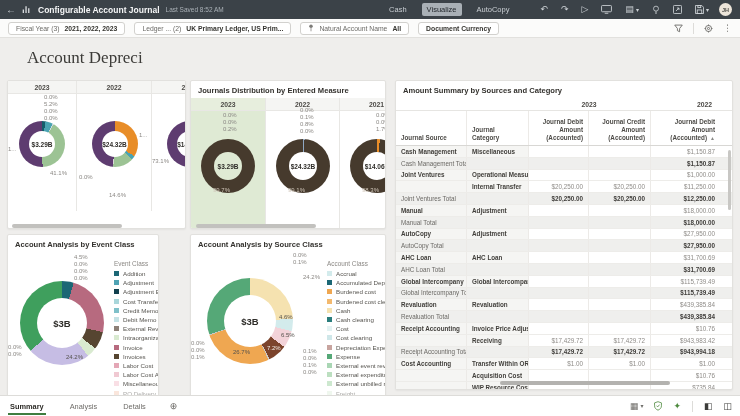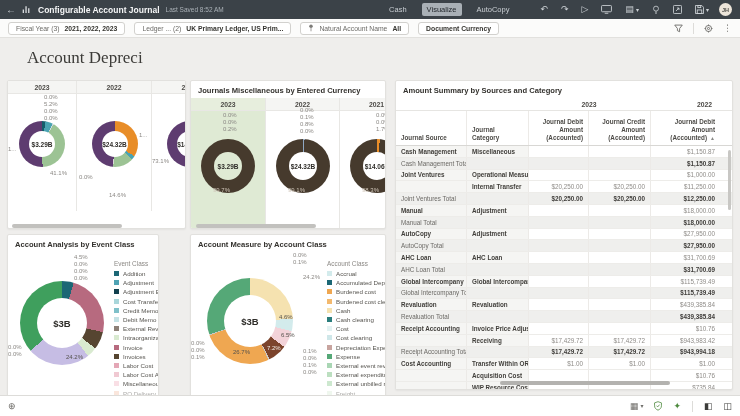--- a/index.html
+++ b/index.html
@@ -236,21 +236,21 @@
             </div>
           </div>
           <span class="plabel" style="left: 0px; top: 64px;">73.1%</span>
         </div>
       </div>
     </div>
   </div>
 <div class="hscroll" style="left:12px;top:224px;width:110px"></div>
 
 <div class="panel" style="left:190px;top:80px;width:196px;height:149px">
-    <div class="panel-title">Journals Miscellaneous by Entered Currency</div>
+    <div class="panel-title">Journals Distribution by Entered Measure</div>
     <div class="facets">
       <div class="facet sel" style="width: 74px;">
         <div class="facet-hd">2023</div>
         <div class="facet-body">
           <div class="donut" style="width: 54px; height: 54px; left: 10px; top: 28px; background: conic-gradient(rgb(159, 180, 186) 0%, rgb(159, 180, 186) 0.3%, rgb(70, 58, 45) 0.3%, rgb(70, 58, 45) 100%);">
             <div class="hole" style="left: 13px; top: 13px; width: 28px; height: 28px; background: rgb(223, 234, 212);">
               <div class="dcenter" style="font-size: 6.5px;">$3.29B</div>
             </div>
           </div>
           <span class="plabel" style="left: 32px; top: 1px;">0.0%</span>
@@ -360,21 +360,21 @@
         <span class="sw" style="background:#f9dfe5"></span>
         <span>Miscellaneous Cost</span>
       </div>
       <div class="legend-item" style="left: 106px; top: 137.6px; opacity: 0.5;">
         <span class="sw" style="background:#f5cdb9"></span>
         <span>PO Delivery Into Inve...</span>
       </div>
     </div>
   </div>
 <div class="panel" style="left:190px;top:234px;width:196px;height:164px">
-    <div class="panel-title">Account Measure by Account Class</div>
+    <div class="panel-title">Account Analysis by Source Class</div>
     <div class="bigwrap">
       <div class="donut" style="width: 86px; height: 86px; left: 16px; top: 26px; background: conic-gradient(rgb(245, 226, 176) 0%, rgb(245, 226, 176) 24.2%, rgb(211, 235, 236) 24.2%, rgb(211, 235, 236) 28.8%, rgb(243, 211, 217) 28.8%, rgb(243, 211, 217) 35.3%, rgb(124, 68, 44) 35.3%, rgb(124, 68, 44) 42.5%, rgb(204, 203, 200) 42.5%, rgb(204, 203, 200) 42.9%, rgb(239, 167, 81) 42.9%, rgb(239, 167, 81) 69.6%, rgb(201, 200, 197) 69.6%, rgb(201, 200, 197) 70%, rgb(85, 168, 119) 70%, rgb(85, 168, 119) 99.9%, rgb(159, 180, 186) 99.9%, rgb(159, 180, 186) 100%);">
         <div class="hole" style="left: 17px; top: 17px; width: 52px; height: 52px; background: rgb(255, 255, 255);">
           <div class="dcenter" style="font-size: 9.5px;">$3B</div>
         </div>
       </div>
       <span class="plabel" style="left: 102px; top: 0px;">0.0%</span>
       <span class="plabel" style="left: 102px; top: 7px;">0.1%</span>
       <span class="plabel" style="left: 112px; top: 22px;">24.2%</span>
       <span class="plabel" style="left: 88px; top: 62px; color: rgb(85, 82, 77);">4.6%</span>
@@ -619,20 +619,25 @@
         <div class="cell num" style="width: 60px;"></div>
         <div class="cell num" style="width: 62px;"></div>
         <div class="cell num" style="width: 70px;">$735.84</div>
       </div>
     </div>
   </div>
 <div class="hscroll" style="left:500px;top:381px;width:170px;background:#b3b2af"></div>
 <div class="vscroll" style="left:728px;top:150px;height:60px"></div>
 
 <div class="footer">
+  <div style="display:flex;align-items:center;" id="tabs">
+      <span class="tab active">Summary</span>
+      <span class="tab">Analysis</span>
+      <span class="tab">Details</span>
+    </div>
   <span class="tab-add">⊕</span>
   <div class="foot-icons" id="foot-icons">
       <span class="icon-btn">▦<span class="caret">▾</span></span>
       <span class="icon-btn green">
         <svg viewBox="0 0 10 12" width="8" height="10">
           <path d="M5 .6l4.3 1.5v3.7c0 2.8-1.9 4.4-4.3 5.4C2.6 10.2.7 8.6.7 5.8V2.1z" fill="none" stroke="currentColor" stroke-width="1"></path>
           <path d="M3.1 5.6l1.5 1.5 2.4-2.8" fill="none" stroke="currentColor" stroke-width="1"></path>
         </svg>
       </span>
       <span class="icon-btn green">✦</span>

